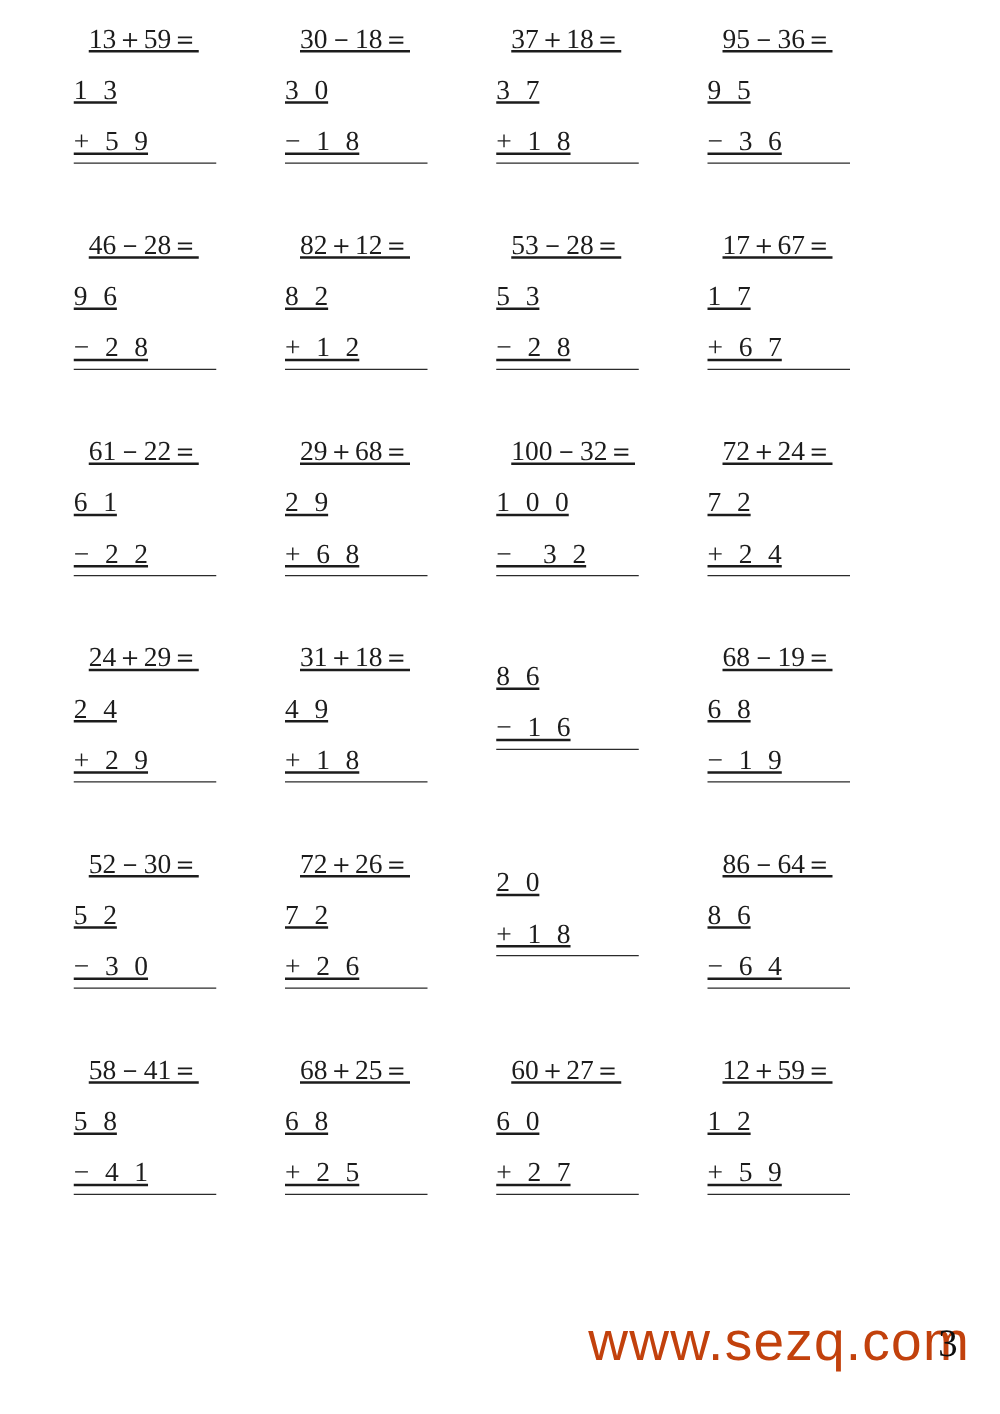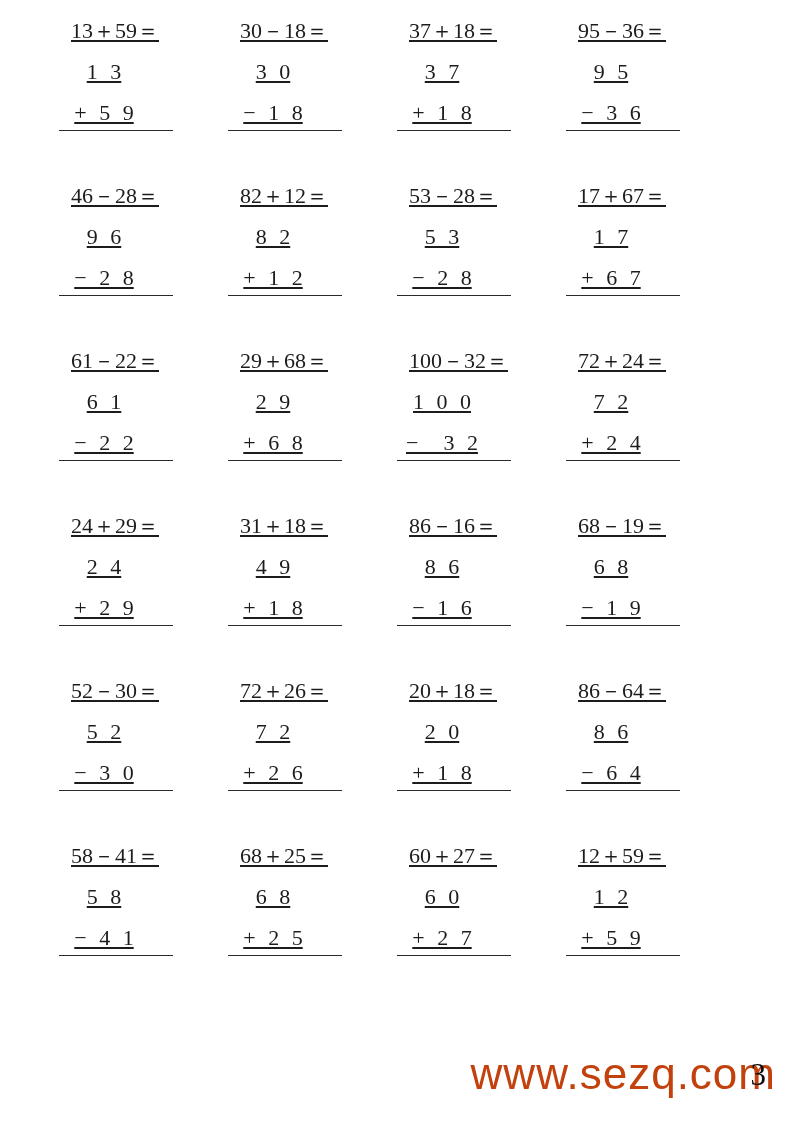--- a/index.html
+++ b/index.html
@@ -55,21 +55,21 @@
   }
   .vblock {
     margin-left: 14px;
     width: 114px;
     border-bottom: 1.5px solid #2b2b2b;
     padding-bottom: 4px;
   }
   .vrow {
     font-size: 22px;
     line-height: 26px;
-    text-align: center;
+    text-align: left;
     padding-right: 24px;
     white-space: pre;
     word-spacing: 7px;
   }
   .vtop    { margin-top: 15px; }
   .vbottom { margin-top: 15px; }
 
   
   .watermark {
     position: absolute;
@@ -202,21 +202,20 @@
 
   <div class="cell">
     <div class="equation">31＋18＝</div>
     <div class="vblock">
       <div class="vrow vtop">4 9</div>
       <div class="vrow vbottom">+ 1 8</div>
     </div>
   </div>
 
   <div class="cell">
-    <div class="equation">86－16＝</div>
     <div class="vblock">
       <div class="vrow vtop">8 6</div>
       <div class="vrow vbottom">− 1 6</div>
     </div>
   </div>
 
   <div class="cell">
     <div class="equation">68－19＝</div>
     <div class="vblock">
       <div class="vrow vtop">6 8</div>
@@ -234,21 +233,20 @@
 
   <div class="cell">
     <div class="equation">72＋26＝</div>
     <div class="vblock">
       <div class="vrow vtop">7 2</div>
       <div class="vrow vbottom">+ 2 6</div>
     </div>
   </div>
 
   <div class="cell">
-    <div class="equation">20＋18＝</div>
     <div class="vblock">
       <div class="vrow vtop">2 0</div>
       <div class="vrow vbottom">+ 1 8</div>
     </div>
   </div>
 
   <div class="cell">
     <div class="equation">86－64＝</div>
     <div class="vblock">
       <div class="vrow vtop">8 6</div>

